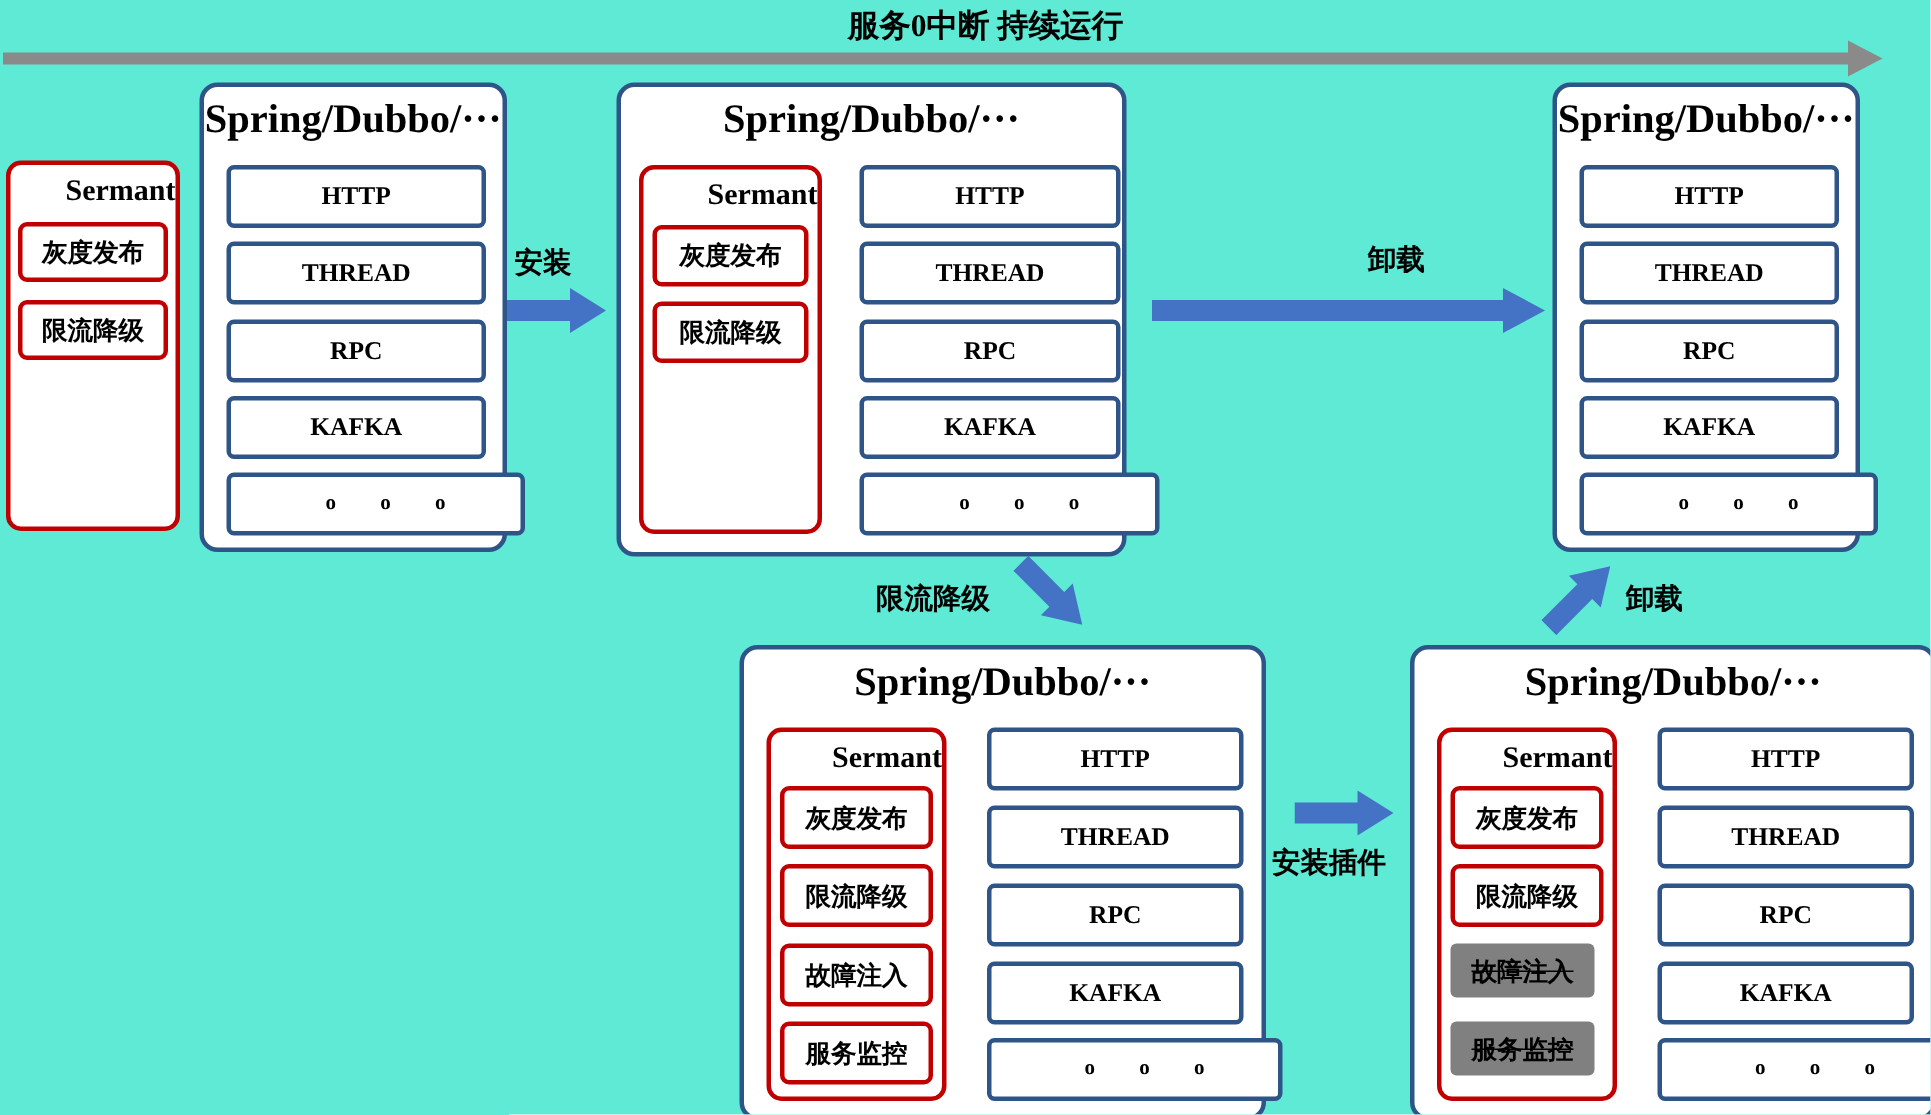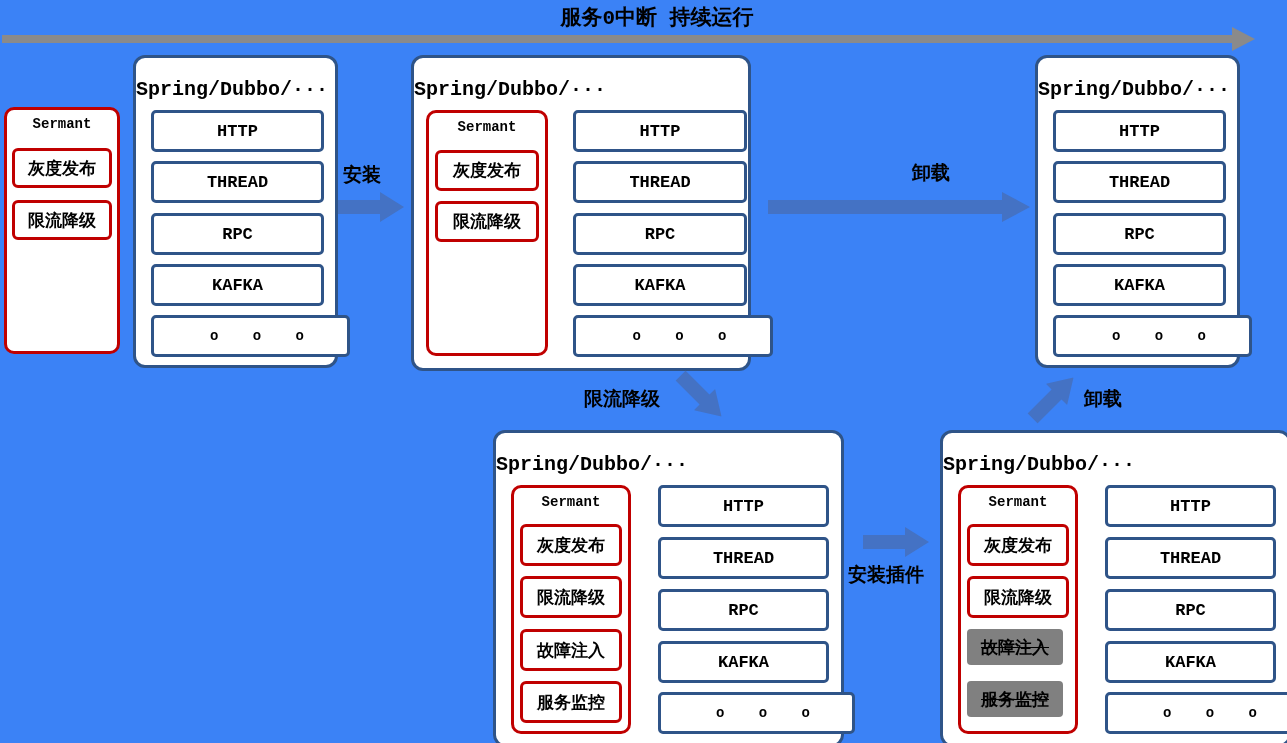--- a/index.html
+++ b/index.html
@@ -1,39 +1,39 @@
 <!DOCTYPE html>
 <html><head>
 <meta charset="utf-8">
 <style>
   html,body { margin:0; padding:0; background:#fff; }
   .canvas {
-    position:relative; width:1287px; height:743px; background:#3b82f6;
-    font-family:Liberation Mono, monospace;
+    position:relative; width:1287px; height:743px; background:#5eead4;
+    font-family:Liberation Serif, serif;
     font-weight:bold; color:#000; overflow:hidden;
   }
   .diagram-title {
     position:absolute; top:3px; left:657px; transform:translateX(-50%);
     font-size:21px; white-space:nowrap;
   }
   
   .timeline-shaft { position:absolute; left:2px; top:35px; width:1230px; height:8px; background:#8a8a8a; }
   .timeline-head  { position:absolute; left:1232px; top:27px; width:0; height:0;
     border-top:12px solid transparent; border-bottom:12px solid transparent; border-left:23px solid #8a8a8a; }
 
   
   .app-box { position:absolute; border:3px solid #2f5488; border-radius:12px; background:#fff; }
-  .app-title { font-size:20px; padding-top:20px; white-space:nowrap; }
+  .app-title { text-align:center; font-size:27px; padding-top:6px; white-space:nowrap; }
   .svc { position:absolute; border:3px solid #2f5488; border-radius:5px; background:#fff;
     display:flex; align-items:center; justify-content:center; font-size:17px; }
   .svc-dots { font-size:14px; letter-spacing:13px; font-weight:800; padding-left:26px; }
 
   
   .sermant-box { position:absolute; border:3px solid #c00000; border-radius:10px; background:#fff; }
-  .sermant-title { text-align:center; font-size:14px; padding-top:6px; }
+  .sermant-title { text-align:right; font-size:20px; padding-top:6px; }
   .plugin { position:absolute; border:3px solid #c00000; border-radius:6px; background:#fff;
     display:flex; align-items:center; justify-content:center; font-size:17px; white-space:nowrap; }
   .plugin.disabled { border:none; background:#808080; border-radius:4px; text-decoration:line-through; }
 
   
   .flow-label { position:absolute; font-size:19px; white-space:nowrap; }
   .block-arrow { position:absolute; }
   .block-arrow svg { display:block; }
 </style>
 </head>

